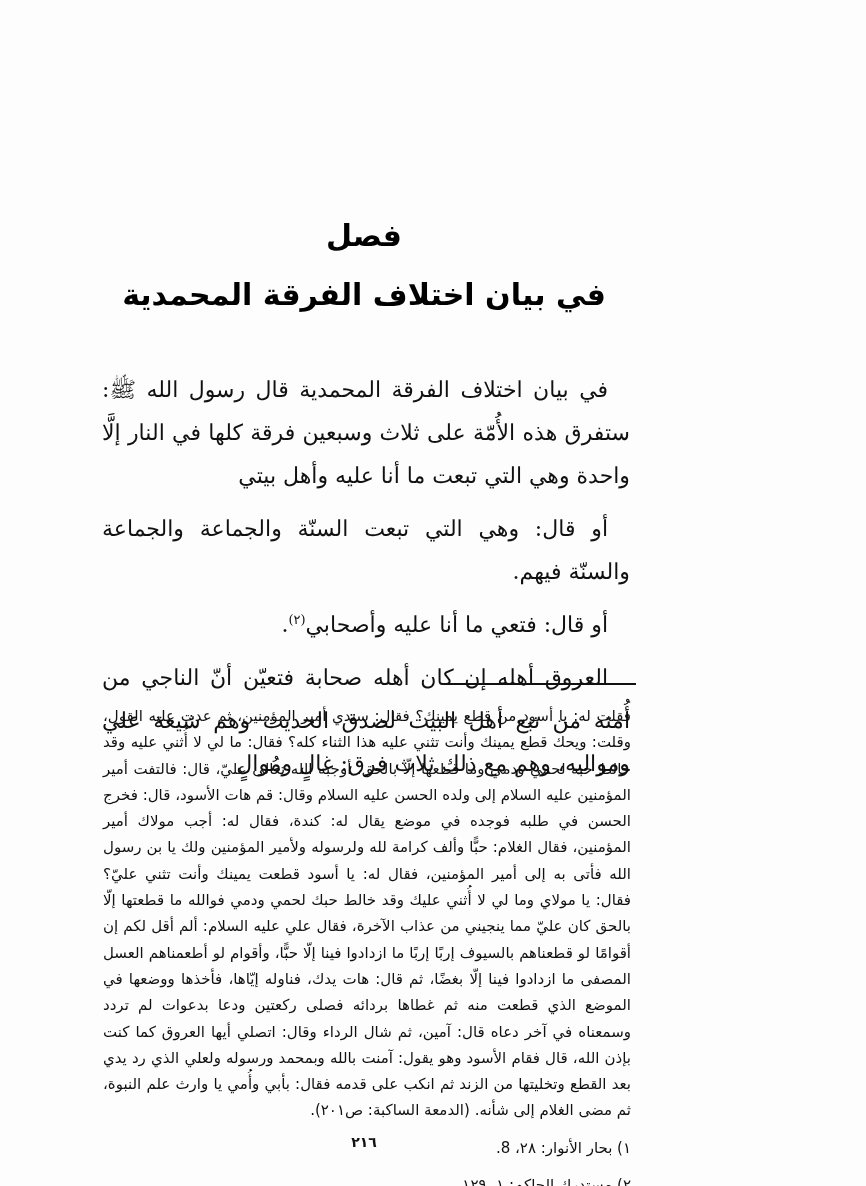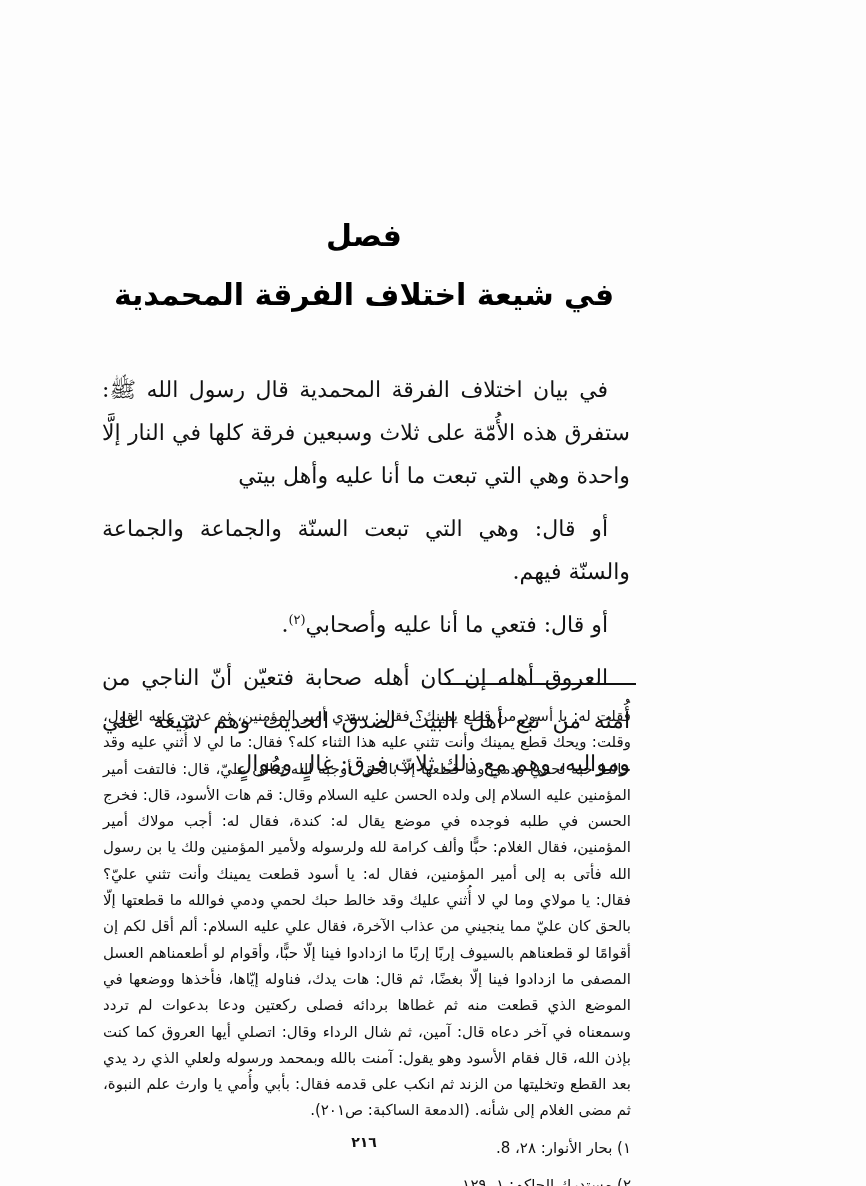--- a/index.html
+++ b/index.html
@@ -38,21 +38,21 @@
     .page-number {
       position: absolute; left: 0; right: 0; top: 1134px; text-align: center;
       font-family: "DejaVu Sans", sans-serif; font-weight: bold; font-size: 14px;
     }
   </style>
 </head>
 <body>
 
 <div class="page">
   <div class="title title-1">فصل</div>
-  <div class="title title-2">في شيعة اختلاف الفرقة المحمدية</div>
+  <div class="title title-2">في بيان اختلاف الفرقة المحمدية</div>
 
   <div class="body-text">
     <p class="indent">في بيان اختلاف الفرقة المحمدية قال رسول الله ﷺ: ستفرق هذه الأُمّة على ثلاث وسبعين فرقة كلها في النار إلَّا واحدة وهي التي تبعت ما أنا عليه وأهل بيتي</p>
     <p class="indent">أو قال: وهي التي تبعت السنّة والجماعة والجماعة والسنّة فيهم.</p>
     <p class="indent"><span>أو قال: فتعي ما أنا عليه وأصحابي</span><sup>(٢)</sup><span>.</span></p>
     <p class="indent">العروق أهله إن كان أهله صحابة فتعيّن أنّ الناجي من أُمته من تبع أهل البيت لصدق الحديث وهم شيعة علي ومواليه، وهم مع ذلك ثلاث فرق: غالٍ ومُوالٍ</p>
   </div>
 
   <div class="separator"></div>
 

